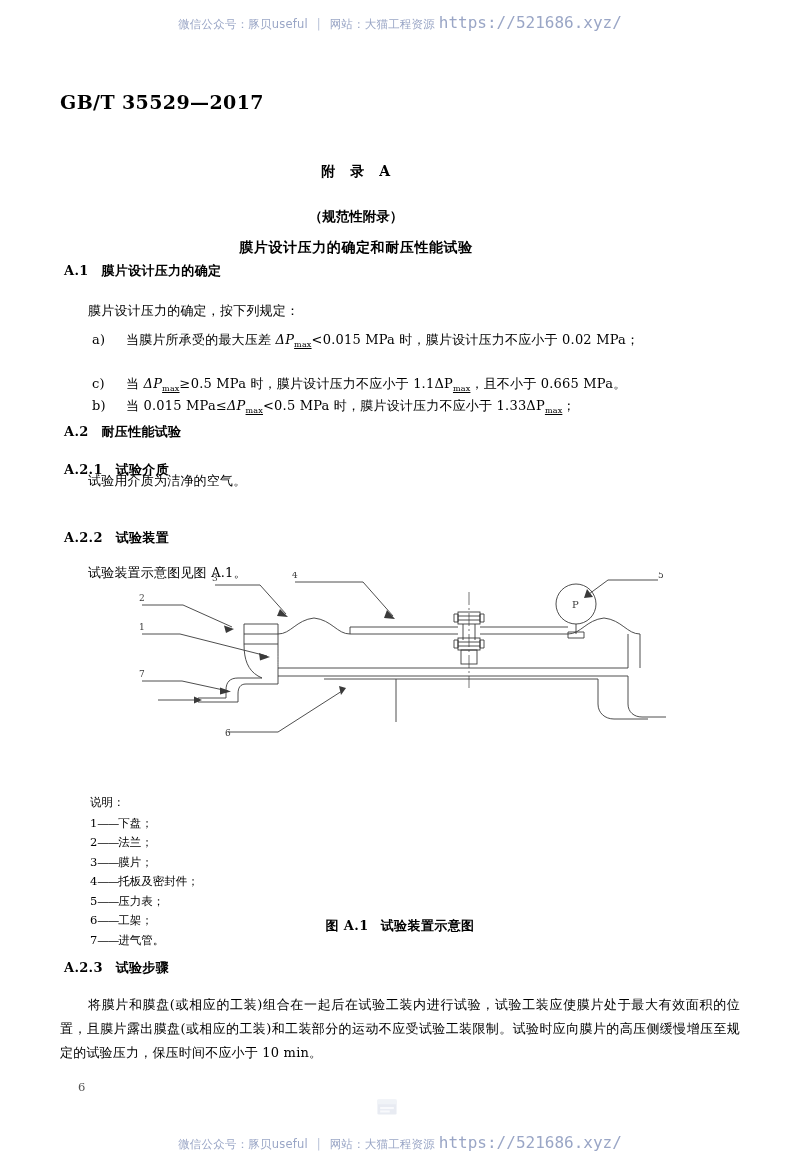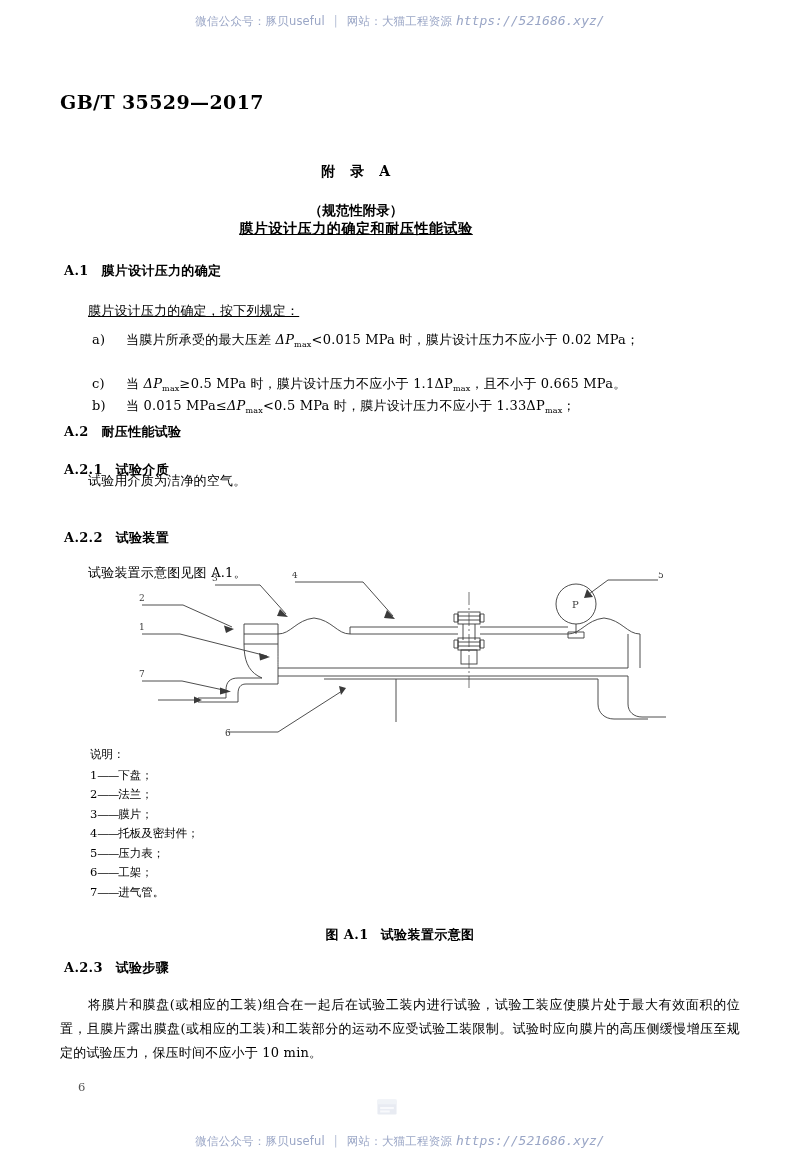--- a/index.html
+++ b/index.html
@@ -22,21 +22,21 @@
     left: 0;
     width: 800px;
     text-align: center;
     font-family: "DejaVu Sans", "Liberation Sans", sans-serif;
     font-size: 11.5px;
     color: #9aa6c6;
     white-space: nowrap;
     letter-spacing: 0.2px;
   }
   .watermark .sep { color: #b9c2d8; padding: 0 5px; }
-  .watermark .url { font-family: "DejaVu Sans Mono", "Liberation Mono", monospace; font-size: 13px; letter-spacing: 0; font-style: italic; }
+  .watermark .url { font-family: "DejaVu Sans Mono", "Liberation Mono", monospace; font-size: 16px; letter-spacing: 0; }
   #wm-top { top: 13px; }
   #wm-bottom { top: 1133px; }
 
   .bottom-logo {
     position: absolute;
     left: 373px;
     top: 1094px;
     width: 28px;
     height: 26px;
     opacity: 0.28;
@@ -62,28 +62,27 @@
     text-align: center;
   }
   .annex-title {
     font-weight: bold;
     font-size: 14px;
     letter-spacing: 0.5px;
   }
   .annex-sub {
     font-weight: bold;
     font-size: 13.5px;
-    margin-top: 21px;
+    margin-top: 27px;
   }
   .annex-name {
     font-weight: bold;
     font-size: 14px;
-    margin-top: 0;
+    margin-top: 13px;
     letter-spacing: 0.6px;
-    text-decoration: underline;
   }
 
   
   .h-clause {
     position: absolute;
     left: 64px;
     font-weight: bold;
     font-size: 13px;
     letter-spacing: 0.3px;
     white-space: nowrap;
@@ -110,50 +109,49 @@
     line-height: 22px;
     white-space: nowrap;
     letter-spacing: 0.2px;
   }
   .list-item .marker {
     display: inline-block;
     width: 34px;
     font-family: "DejaVu Serif", "Liberation Serif", serif;
   }
   var { font-style: italic; font-family: "DejaVu Serif", "Liberation Serif", serif; }
-  sub { font-size: 8px; vertical-align: baseline; position: relative; top: 3px; }
+  sub { font-size: 8px; vertical-align: baseline; position: relative; top: 3px; text-decoration: underline; }
 
   
   #figure-diagram {
     position: absolute;
     left: 128px;
     top: 572px;
   }
   .legend {
     position: absolute;
     left: 90px;
     top: 745px;
     font-size: 11.5px;
     line-height: 19.5px;
   }
-  .legend .lead { margin-bottom: 1px; }
+  .legend .lead { margin-bottom: 1px; margin-top: 48px; }
   .legend-row { white-space: nowrap; }
   .legend-row .idx { font-family: "DejaVu Serif", "Liberation Serif", serif; }
   .legend-row .dash { letter-spacing: -1px; }
 
   .fig-caption {
     position: absolute;
     left: 0;
     top: 917px;
     width: 800px;
     text-align: center;
     font-weight: bold;
     font-size: 13px;
     letter-spacing: 0.4px;
-    margin-top: 9px;
   }
   .fig-caption .gap { display: inline-block; width: 12px; }
 
   
   .page-no {
     position: absolute;
     left: 78px;
     top: 1080px;
     font-size: 11.5px;
     color: #555;
@@ -175,21 +173,21 @@
 <div class="annex-block">
   <div class="annex-title">附　录　A</div>
   <div class="annex-sub">（规范性附录）</div>
   <div class="annex-name">膜片设计压力的确定和耐压性能试验</div>
 </div>
 
 <div class="h-clause" style="top:262px;">
   <span class="num">A.1</span><span class="gap"></span><span>膜片设计压力的确定</span>
 </div>
 
-<div class="para indent" style="top:300px;text-decoration:underline;">膜片设计压力的确定，按下列规定：</div>
+<div class="para indent" style="top:300px;">膜片设计压力的确定，按下列规定：</div>
 
 <div class="list-item" style="top:329px;">
   <span class="marker">a)</span><span>当膜片所承受的最大压差 </span><var>ΔP</var><sub>max</sub><span>&lt;0.015 MPa 时，膜片设计压力不应小于 0.02 MPa；</span>
 </div>
 
 <div class="list-item" style="top:351px;margin-top:44px;">
   <span class="marker">b)</span><span>当 0.015 MPa≤</span><var>ΔP</var><sub>max</sub><span>&lt;0.5 MPa 时，膜片设计压力不应小于 1.33ΔP</span><sub>max</sub><span>；</span>
 </div>
 
 <div class="list-item" style="top:373px;">

